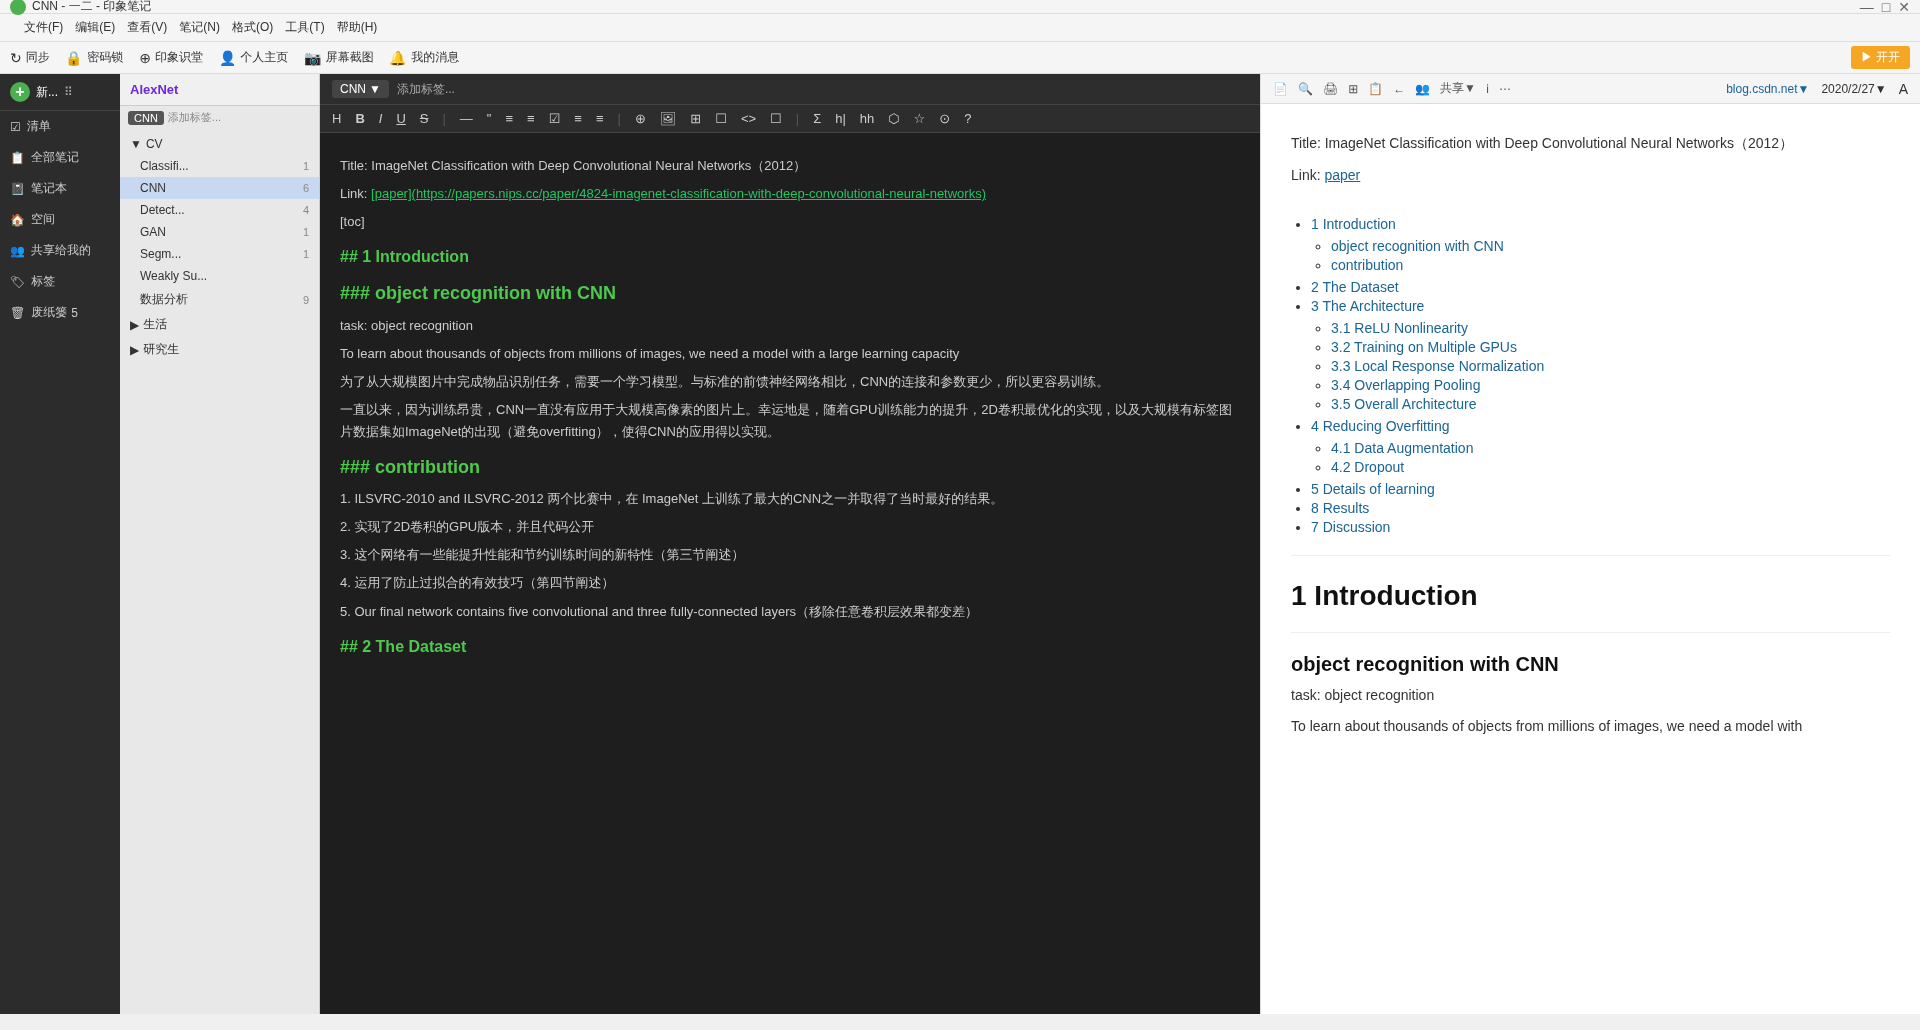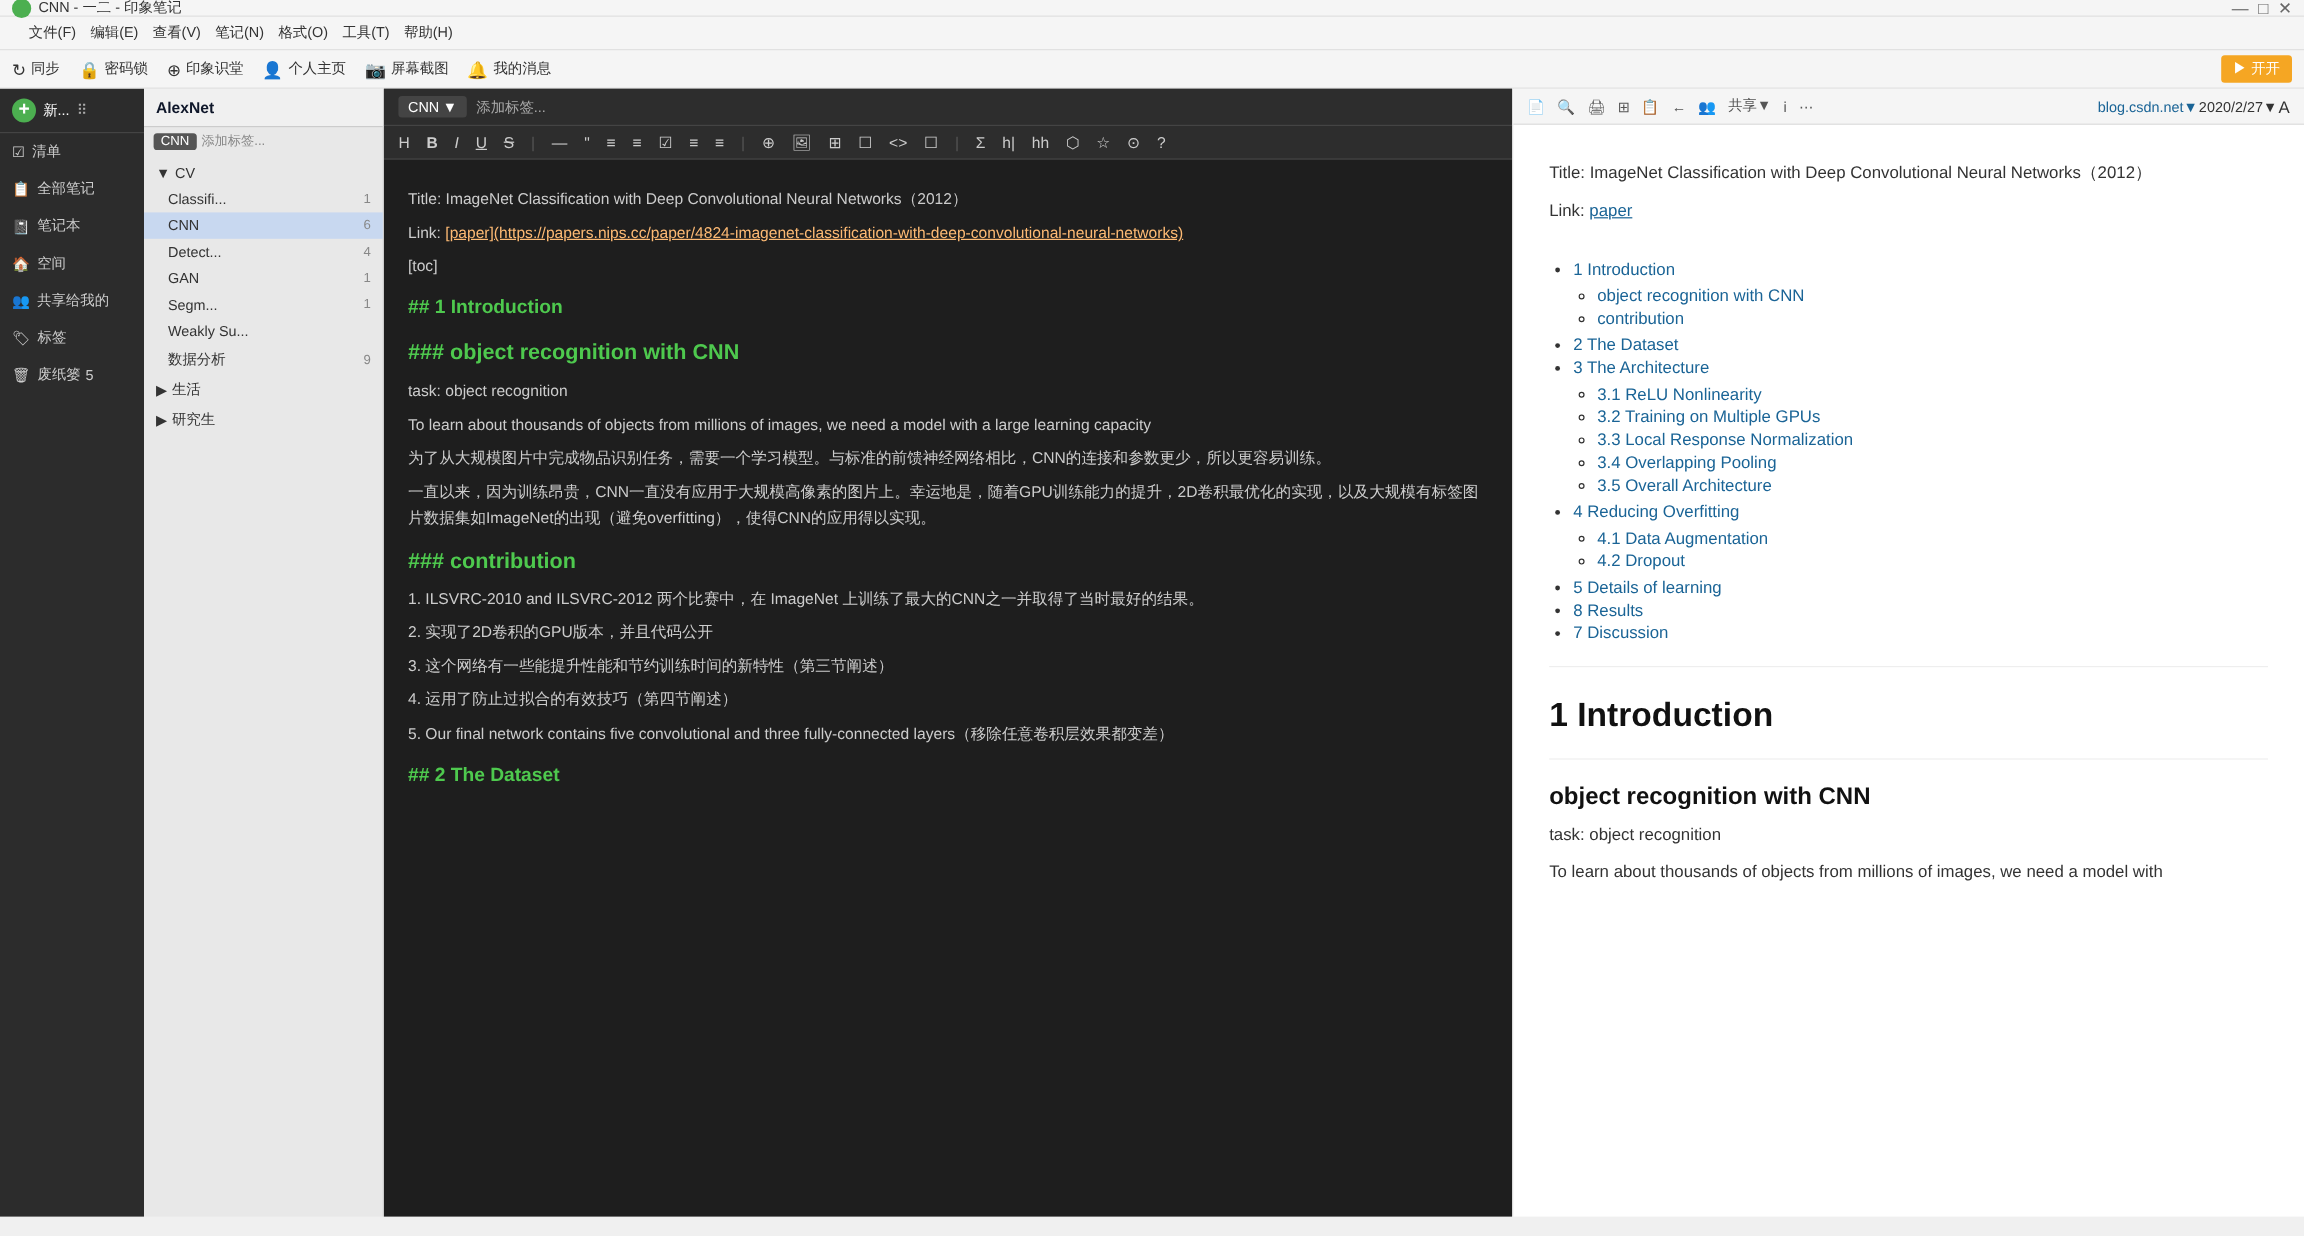--- a/index.html
+++ b/index.html
@@ -109,21 +109,21 @@
       background: #e8e8e8;
       border-right: 1px solid #ccc;
       flex-shrink: 0;
       display: flex;
       flex-direction: column;
     }
     .note-list-header {
       padding: 8px 10px;
       font-size: 13px;
       font-weight: bold;
-      color: #0f172a;
+      color: #6d28d9;
       border-bottom: 1px solid #ccc;
       background: #f0f0f0;
     }
     .note-tag-row {
       display: flex;
       align-items: center;
       padding: 4px 8px;
       gap: 4px;
       font-size: 12px;
     }
@@ -215,21 +215,21 @@
       color: #4ec94e;
       font-size: 16px;
       margin: 10px 0 6px;
     }
     .editor-content h3 {
       color: #4ec94e;
       font-size: 18px;
       margin: 8px 0 4px;
     }
     .editor-content p { margin: 6px 0; color: #ccc; }
-    .editor-content a { color: #fdba74; text-decoration: underline; }
+    .editor-content a { color: #22c55e; text-decoration: underline; }
 
     
     .preview-panel {
       width: 660px;
       background: #fff;
       flex-shrink: 0;
       display: flex;
       flex-direction: column;
       overflow-y: auto;
       border-left: 1px solid #ddd;
@@ -484,21 +484,21 @@
         <span>🔍</span>
         <span>🖨</span>
         <span>⊞</span>
         <span>📋</span>
         <span>←</span>
         <span>👥</span>
         <span>共享▼</span>
         <span>ℹ</span>
         <span>⋯</span>
       </div>
-      <div style="display:flex; align-items:center; gap:1px;">
+      <div style="display:flex; align-items:center; gap:12px;">
         <span class="preview-source">blog.csdn.net▼</span>
         <span class="preview-date">2020/2/27▼</span>
         <span style="font-size:14px; color:#333;">A</span>
       </div>
     </div>
     <div class="preview-content">
       <p class="title-line">Title: ImageNet Classification with Deep Convolutional Neural Networks（2012）</p>
       <p class="link-line">
         <span>Link:</span>
         <a href="#">paper</a>

